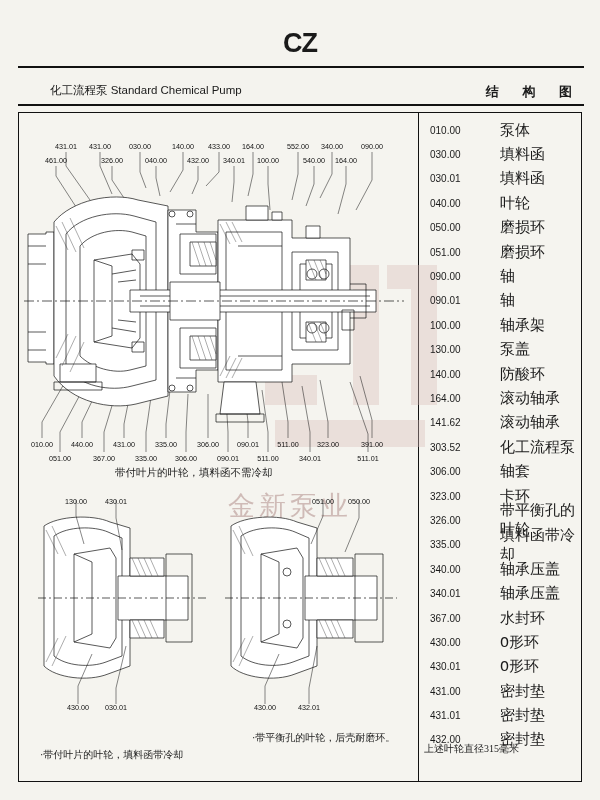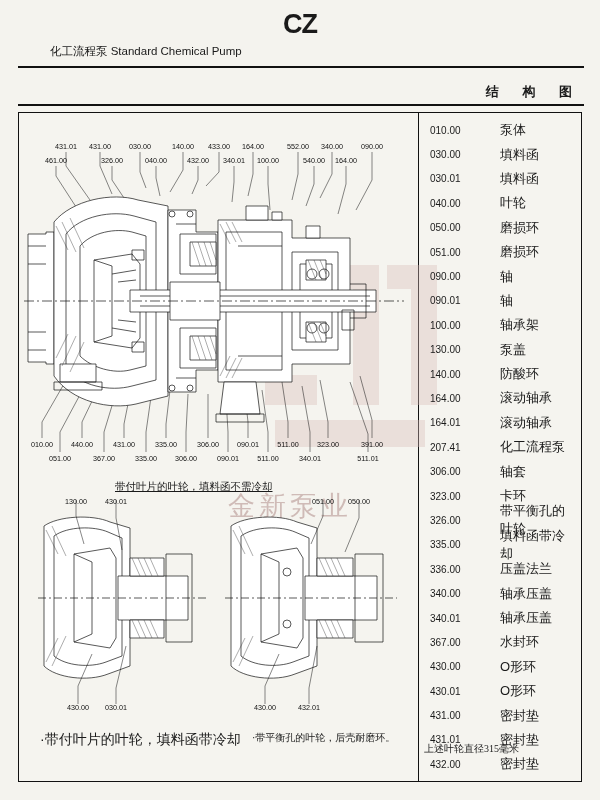--- a/index.html
+++ b/index.html
@@ -10,29 +10,29 @@
     color:#1a1a1a;
     overflow:hidden;
     position:relative;
   }
   .page{
     position:absolute;left:0;top:0;width:600px;height:800px;
     background:#f4f3ee;
   }
   
   .header{
-    position:absolute;left:40px;top:5px;width:520px;height:60px;
+    position:absolute;left:40px;top:24px;width:520px;height:60px;
   }
   .brand{
     font-size:27px;font-weight:bold;letter-spacing:-1px;
     text-align:center;margin:0;padding-top:4px;
     font-family:"Liberation Sans", sans-serif;
   }
   .subtitle{
-    font-size:11.5px;margin-top:4px;padding-left:10px;
+    font-size:11.5px;margin-top:24px;padding-left:10px;
   }
   .header-rule{
     position:absolute;left:18px;top:66px;width:566px;height:2px;background:#111;
   }
   
   .title-band{
     position:absolute;left:18px;top:82px;width:564px;height:22px;
     text-align:right;
   }
   .title-band .t{
@@ -59,21 +59,21 @@
   .part-row{
     display:flex;height:24.4px;align-items:center;
     border-bottom:none;
   }
   .part-code{
     width:58px;text-align:left;padding-left:6px;
     font-family:"Liberation Sans", sans-serif;
     font-size:10px;
   }
   .part-name{
-    flex:1;padding-left:12px;font-size:13px;
+    flex:1;padding-left:12px;font-size:15px;font-family:Liberation Mono, monospace;
   }
   .parts-note{
     position:absolute;left:424px;top:742px;width:156px;
     font-size:10px;
     font-family:Liberation Serif, serif;
   }
   
   .watermark{
     position:absolute;left:255px;top:255px;width:190px;height:260px;
     pointer-events:none;opacity:.5;
@@ -83,22 +83,22 @@
     font-size:27px;color:#c9b2ae;font-weight:normal;letter-spacing:4px;
     opacity:.85;
   }
   
   .drawing{
     position:absolute;left:20px;top:114px;width:396px;height:664px;
   }
   .cap{
     position:absolute;font-size:10.5px;
   }
-  .cap-main{left:95px;top:366px;text-decoration:underline;}
-  .cap-bl{left:20px;top:617px;font-size:14px;}
+  .cap-main{left:95px;top:352px;}
+  .cap-bl{left:20px;top:634px;font-size:10px;}
   .cap-br{left:232px;top:617px;font-size:10px;}
   svg{display:block;}
   .lead{stroke:#111;stroke-width:.5;fill:none;}
   .tag{font-size:7.2px;font-family:"Liberation Sans", sans-serif;fill:#111;}
   .ln{stroke:#111;stroke-width:.7;fill:none;}
   .lnf{stroke:#111;stroke-width:.7;fill:#fff;}
   .hatch{stroke:#111;stroke-width:.35;}
 </style>
 </head>
 <body>
@@ -412,48 +412,44 @@
       </div>
       <div class="part-row">
         <div class="part-code">140.00</div>
         <div class="part-name">防酸环</div>
       </div>
       <div class="part-row">
         <div class="part-code">164.00</div>
         <div class="part-name">滚动轴承</div>
       </div>
       <div class="part-row">
-        <div class="part-code">164.01</div>
+        <div class="part-code">141.62</div>
         <div class="part-name">滚动轴承</div>
       </div>
       <div class="part-row">
-        <div class="part-code">207.41</div>
+        <div class="part-code">303.52</div>
         <div class="part-name">化工流程泵</div>
       </div>
       <div class="part-row">
         <div class="part-code">306.00</div>
         <div class="part-name">轴套</div>
       </div>
       <div class="part-row">
         <div class="part-code">323.00</div>
         <div class="part-name">卡环</div>
       </div>
       <div class="part-row">
         <div class="part-code">326.00</div>
         <div class="part-name">带平衡孔的叶轮</div>
       </div>
       <div class="part-row">
         <div class="part-code">335.00</div>
         <div class="part-name">填料函带冷却</div>
       </div>
       <div class="part-row">
-        <div class="part-code">336.00</div>
-        <div class="part-name">压盖法兰</div>
-      </div>
-      <div class="part-row">
         <div class="part-code">340.00</div>
         <div class="part-name">轴承压盖</div>
       </div>
       <div class="part-row">
         <div class="part-code">340.01</div>
         <div class="part-name">轴承压盖</div>
       </div>
       <div class="part-row">
         <div class="part-code">367.00</div>
         <div class="part-name">水封环</div>

